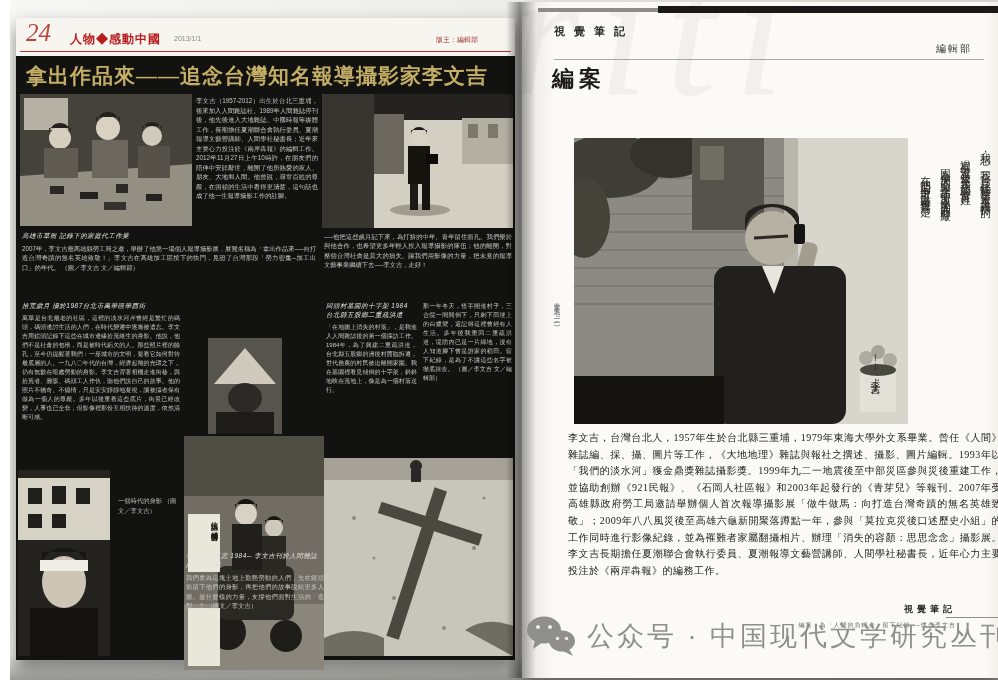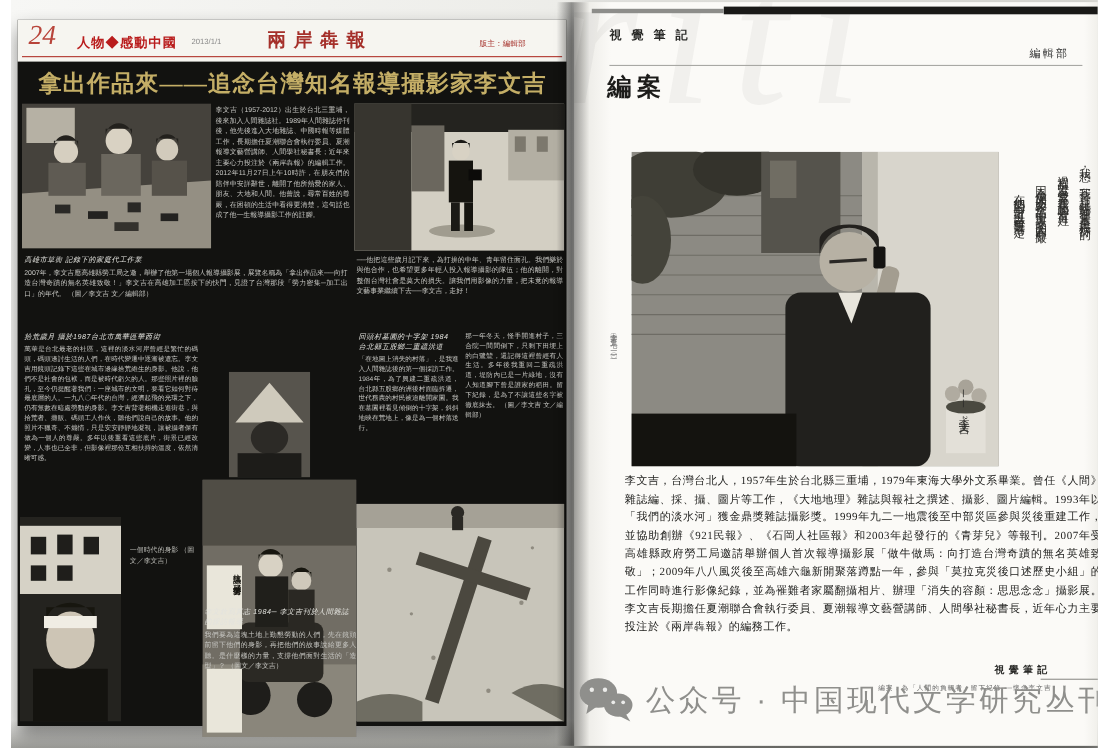--- a/index.html
+++ b/index.html
@@ -21,21 +21,21 @@
     box-shadow:0 8px 16px rgba(0,0,0,.45);z-index:2;}
   .lp-header{left:0;top:0;width:499px;height:38px;background:#f6f5f0;}
   .lp-pageno{left:10px;top:1px;font-size:25px;color:#b8443a;font-family:"Liberation Serif",serif;font-style:italic;}
   .lp-section{left:54px;top:13px;font-size:12px;font-weight:bold;color:#b91c1c;letter-spacing:1px;}
   .lp-date{left:158px;top:17px;font-size:7px;color:#888;}
   .lp-masthead{left:200px;top:7px;width:150px;text-align:center;font-size:17px;font-weight:bold;
     color:#a5302a;letter-spacing:7px;font-family:"Liberation Serif",serif;}
   .lp-edition{left:420px;top:17px;font-size:7px;color:#a5302a;}
   .lp-redline{left:4px;top:33px;width:491px;height:1px;background:#b2352c;}
   .lp-headline{left:10px;top:44px;width:480px;font-size:21px;font-weight:bold;letter-spacing:1px;
-    color:#c4ae66;font-family:"Liberation Serif",serif;white-space:nowrap;overflow:hidden;text-align:center;}
+    color:#c4ae66;font-family:"Liberation Serif",serif;white-space:nowrap;overflow:hidden;}
 
   .lp-text{color:#c6c6c2;text-align:justify;word-break:break-all;overflow:hidden;}
   .cap-title{color:#e3e3de;font-style:italic;font-size:6.5px;margin-bottom:3px;letter-spacing:.5px;}
   .cap-body{font-size:6.3px;line-height:9.4px;}
 
   .lp-bio{left:180px;top:78px;width:122px;height:134px;font-size:6.3px;line-height:9.5px;}
   .lp-capA{left:6px;top:214px;width:294px;height:66px;}
   .lp-capB{left:308px;top:214px;width:188px;height:74px;}
   .lp-colC{left:6px;top:284px;width:158px;height:168px;}
   .lp-colD{left:310px;top:284px;width:91px;height:174px;}
@@ -93,21 +93,20 @@
 <body>
 
 <div id="stage">
 
   <div class="abs left-page">
 
     <div class="abs lp-header">
       <div class="abs lp-pageno">24</div>
       <div class="abs lp-section">人物◆感動中國</div>
       <div class="abs lp-date">2013/1/1</div>
-      <div class="abs lp-masthead">兩岸犇報</div>
       <div class="abs lp-edition">版主：編輯部</div>
       <div class="abs lp-redline"></div>
     </div>
 
     <div class="abs lp-headline">拿出作品來——追念台灣知名報導攝影家李文吉</div>
 
     <svg class="abs ph ph-kids" width="172" height="132" viewBox="0 0 172 132" preserveAspectRatio="none">
       <rect width="172" height="132" fill="#45423c"></rect>
       <rect x="4" y="4" width="44" height="32" fill="#b6b1a4"></rect>
       <polygon points="0,82 172,70 172,132 0,132" fill="#948f83"></polygon>

